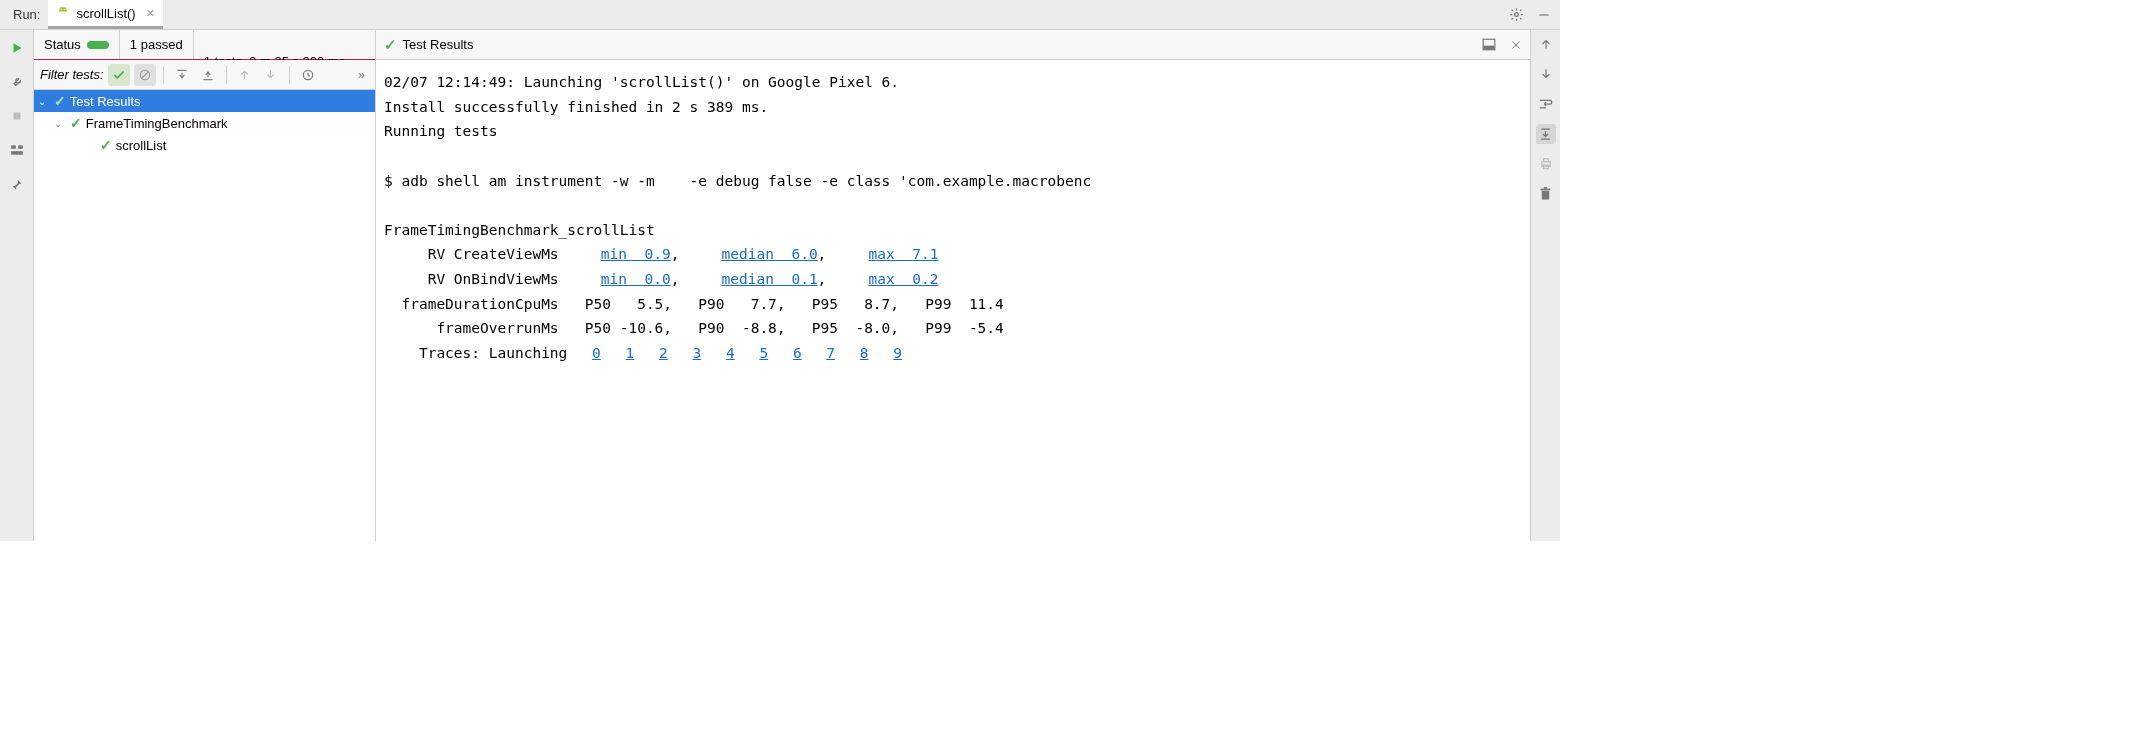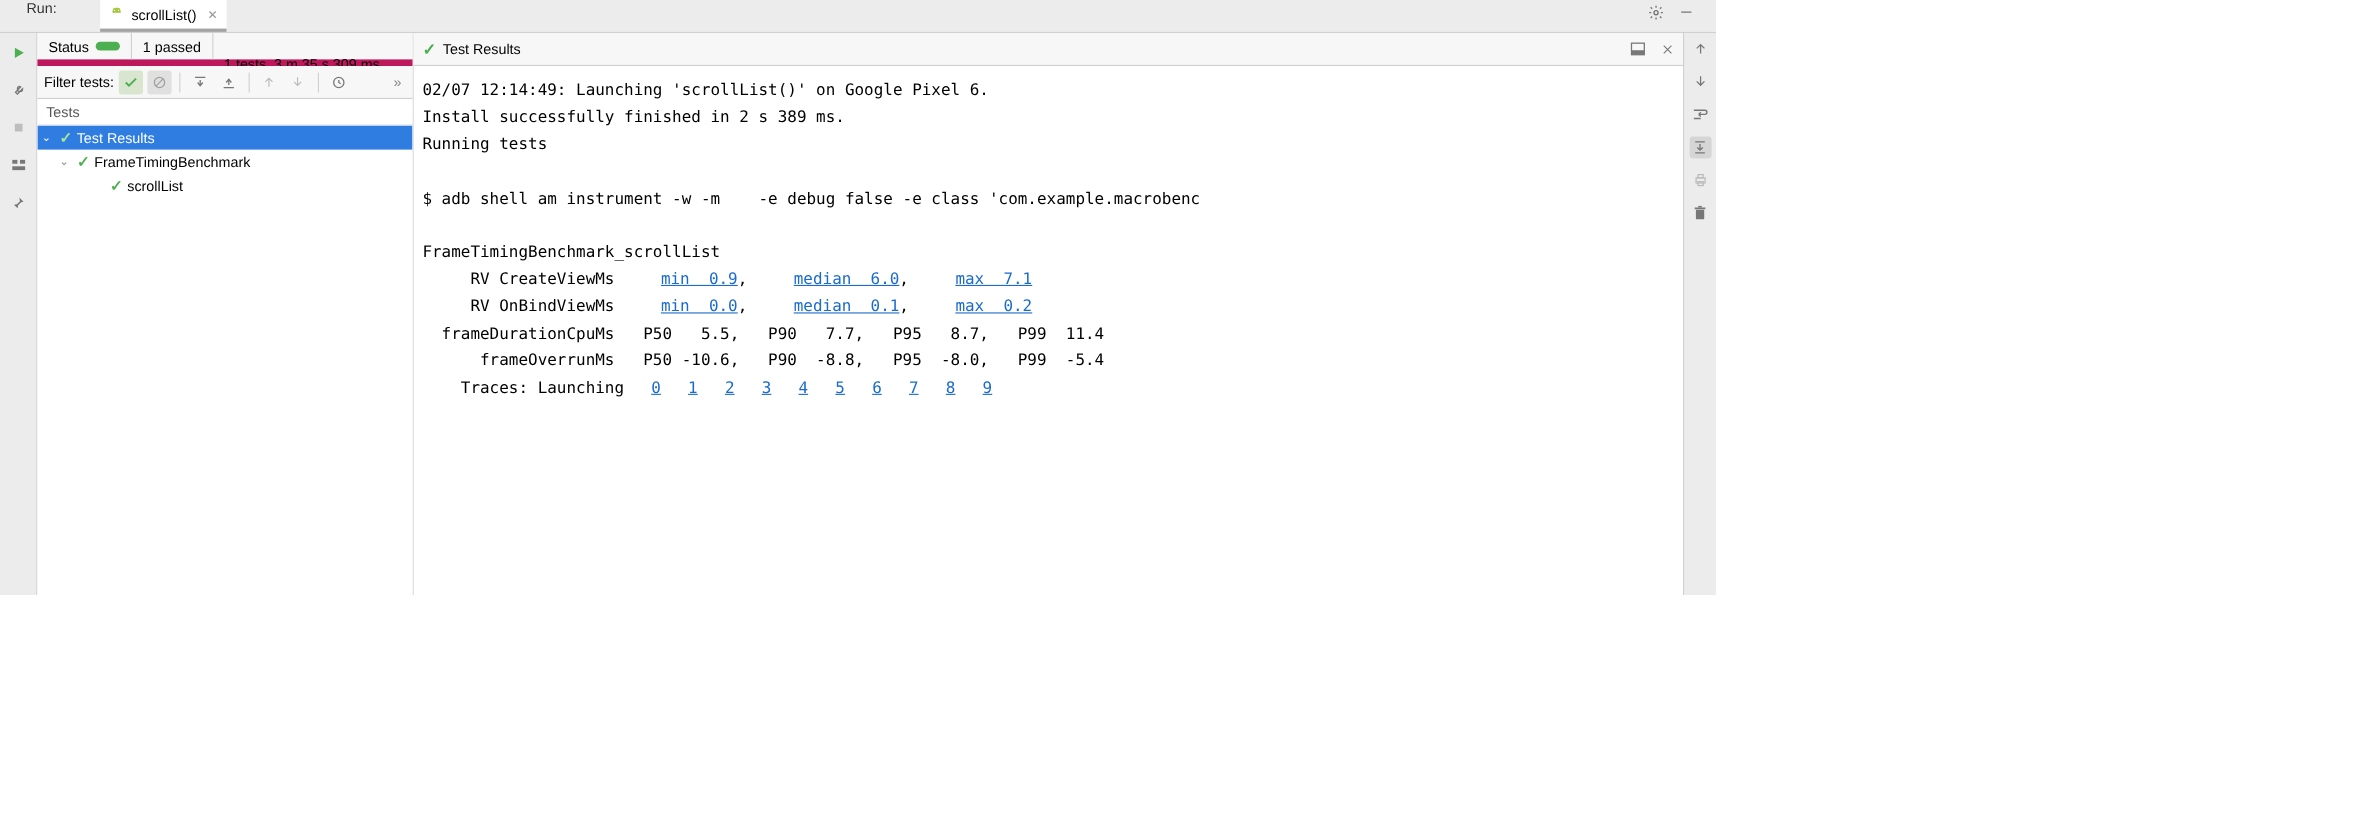--- a/index.html
+++ b/index.html
@@ -1,45 +1,45 @@
 <!DOCTYPE html>
 <html><head>
 <meta charset="utf-8">
 <style>
 * { box-sizing: border-box; margin: 0; padding: 0; }
 body { font-family: -apple-system, BlinkMacSystemFont, "Segoe UI", sans-serif; font-size: 13px; color: #000; background: #fff; width: 1560px; height: 541px; overflow: hidden; }
 
 .panel { display: flex; flex-direction: column; height: 100%; }
 
 
-.tabbar { height: 30px; background: #ececec; border-bottom: 1px solid #d0d0d0; display: flex; align-items: flex-start; padding: 0 16px; gap: 32px; }
+.tabbar { height: 30px; background: #ececec; border-bottom: 1px solid #d0d0d0; display: flex; align-items: center; padding: 0 5px; }
 .tabbar .run-label { padding: 0 8px; color: #333; }
 .tabbar .tab { display: flex; align-items: center; height: 100%; padding: 0 8px; border-bottom: 3px solid #a3a3a3; background: #fff; gap: 6px; }
 .tabbar .tab .close-x { color: #999; font-size: 11px; margin-left: 4px; }
 .tabbar .spacer { flex: 1; }
 .tabbar .icon-btn { width: 22px; height: 22px; display: flex; align-items: center; justify-content: center; color: #666; cursor: pointer; }
 
 
 .main { flex: 1; display: flex; min-height: 0; }
 
 
 .gutter { width: 34px; background: #ececec; border-right: 1px solid #d0d0d0; display: flex; flex-direction: column; align-items: center; padding-top: 8px; gap: 14px; }
 .gutter .gbtn { width: 20px; height: 20px; display: flex; align-items: center; justify-content: center; color: #6e6e6e; cursor: pointer; }
 
 
 .center { width: 342px; display: flex; flex-direction: column; border-right: 1px solid #d0d0d0; }
 
 
-.statusrow { height: 30px; background: #f7f7f7; border-bottom: 6px solid #be185d; display: flex; align-items: center; }
+.statusrow { height: 30px; background: #f7f7f7; border-bottom: 1px solid #be185d; display: flex; align-items: center; }
 .statusrow .cell { padding: 0 10px; border-right: 1px solid #d0d0d0; height: 100%; display: flex; align-items: center; gap: 6px; }
 .statusrow .pill { width: 22px; height: 8px; background: #4caf50; border-radius: 4px; }
 
 
 .filterrow { height: 30px; background: #f7f7f7; border-bottom: 1px solid #d0d0d0; display: flex; align-items: center; padding: 0 6px; gap: 4px; }
-.filterrow .lbl { margin-right: 0; }
+.filterrow .lbl { margin-right: 0; font-style: italic; }
 .filterrow .fbtn { width: 22px; height: 22px; display: flex; align-items: center; justify-content: center; color: #6e6e6e; border-radius: 3px; cursor: pointer; }
 .filterrow .fbtn.active { background: #d8e6cf; color: #4caf50; }
 .filterrow .fbtn.muted { background: #e0e0e0; color: #a0a0a0; }
 .filterrow .sep { width: 1px; height: 18px; background: #d0d0d0; margin: 0 3px; }
 .filterrow .chev { margin-left: auto; color: #888; padding: 0 4px; }
 
 
 .testsheader { height: 24px; background: #fff; border-bottom: 1px solid #e6e6e6; display: flex; align-items: center; padding: 0 8px; color: #555; }
 
 
@@ -194,23 +194,20 @@
         <span class="sep"></span>
         <span class="fbtn">
           <svg width="14" height="14" viewBox="0 0 24 24" fill="none" stroke="#777" stroke-width="2">
               <circle cx="12" cy="12" r="8"></circle>
               <path d="M12 8v4l3 2"></path>
             </svg>
         </span>
         <span class="chev">»</span>
       </div>
 
-      <div class="testsheader">
-        <span>Tests</span>
-      </div>
 
       <div class="tree">
         <div class="node selected">
           <span class="arrow">⌄</span>
           <span class="check">✓</span>
           <span>Test Results</span>
         </div>
         <div class="node indent1">
           <span class="arrow" style="color:#888;">⌄</span>
           <span class="check">✓</span>

